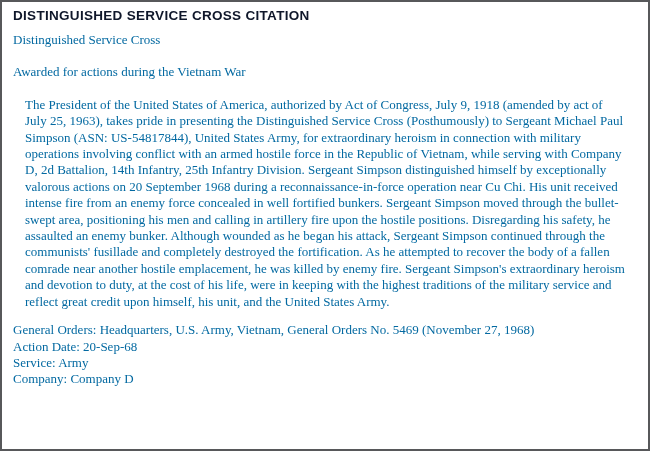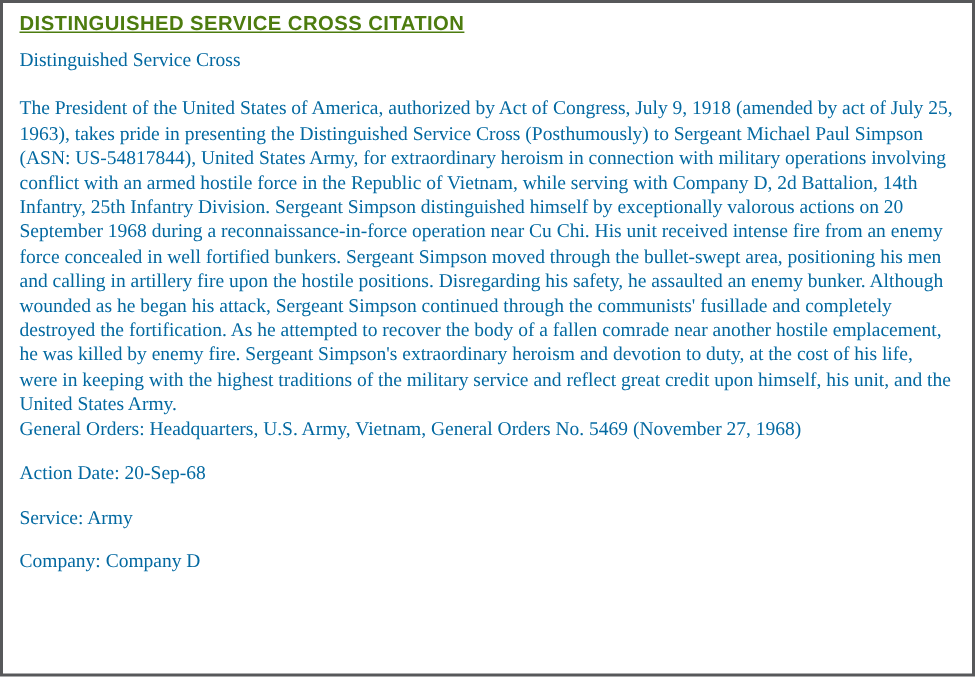--- a/index.html
+++ b/index.html
@@ -13,44 +13,44 @@
   }
   .doc {
     padding: 5px 11px 6px 11px;
   }
   h1.page-title {
     font-family: "Liberation Sans", "DejaVu Sans", sans-serif;
     font-weight: 700;
     font-size: 13.5px;
     line-height: 17px;
     letter-spacing: 0.3px;
-    color: #4d7c0f;
+    color: #0f172a;
     margin: 0 0 8px 0;
-    text-decoration: underline;
   }
   .line {
     font-size: 13px;
     line-height: 16.4px;
     color: #0369a1;
   }
   .sub { margin: 0 0 16px 0; }
-  .citation { margin: 0; }
+  .citation { margin: 12px; }
   .general-orders { margin: 0; }
-  .detail { margin-top: 13px; }
+  .detail { }
   .detail.first { }
 </style>
 </head>
 <body style="border-color: rgb(87, 88, 90); background: rgb(255, 255, 255); color: rgb(26, 26, 26);">
 
 <div class="doc">
 
   <h1 class="page-title">DISTINGUISHED SERVICE CROSS CITATION</h1>
 
   <p class="line sub">Distinguished Service Cross</p>
 
+  <p class="line sub">Awarded for actions during the Vietnam War</p>
 
   <p class="line citation">The President of the United States of America, authorized by Act of Congress, July 9, 1918 (amended by act of July 25, 1963), takes pride in presenting the Distinguished Service Cross (Posthumously) to Sergeant Michael Paul Simpson (ASN: US-54817844), United States Army, for extraordinary heroism in connection with military operations involving conflict with an armed hostile force in the Republic of Vietnam, while serving with Company D, 2d Battalion, 14th Infantry, 25th Infantry Division. Sergeant Simpson distinguished himself by exceptionally valorous actions on 20 September 1968 during a reconnaissance-in-force operation near Cu Chi. His unit received intense fire from an enemy force concealed in well fortified bunkers. Sergeant Simpson moved through the bullet-swept area, positioning his men and calling in artillery fire upon the hostile positions. Disregarding his safety, he assaulted an enemy bunker. Although wounded as he began his attack, Sergeant Simpson continued through the communists' fusillade and completely destroyed the fortification. As he attempted to recover the body of a fallen comrade near another hostile emplacement, he was killed by enemy fire. Sergeant Simpson's extraordinary heroism and devotion to duty, at the cost of his life, were in keeping with the highest traditions of the military service and reflect great credit upon himself, his unit, and the United States Army.</p>
 
   <p class="line general-orders">General Orders: Headquarters, U.S. Army, Vietnam, General Orders No. 5469 (November 27, 1968)</p>
 
   <p class="line detail first"><span>Action Date:</span> <span>20-Sep-68</span></p>
 
   <p class="line detail"><span>Service:</span> <span>Army</span></p>
 
 

